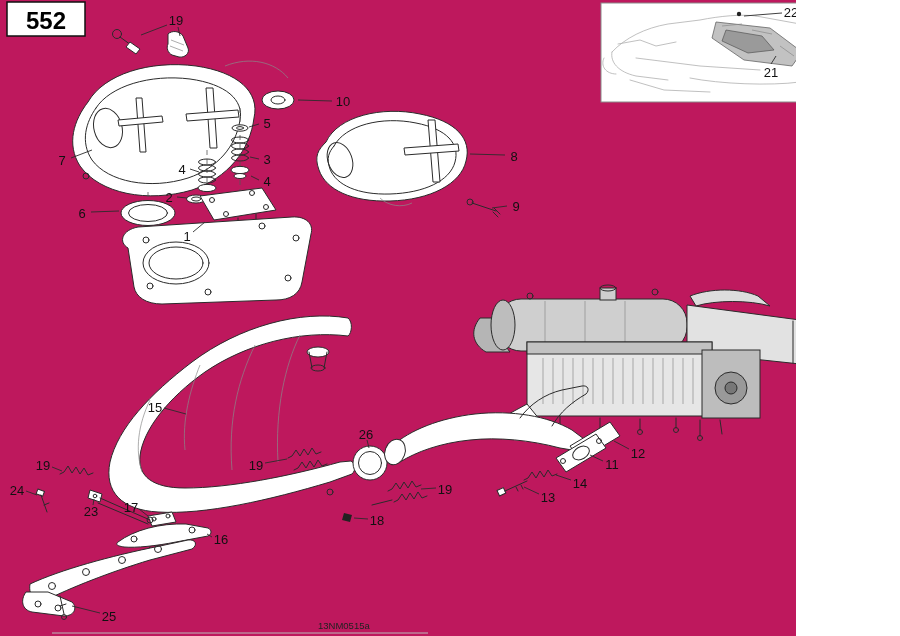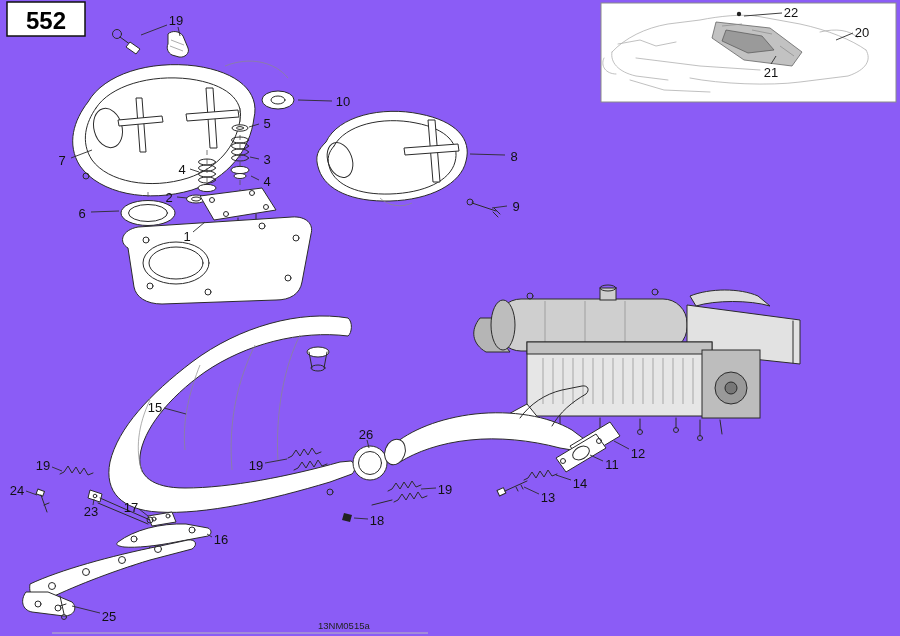--- a/index.html
+++ b/index.html
@@ -1,17 +1,17 @@
 <!DOCTYPE html>
 <html><head>
 <meta charset="utf-8">
 <style>
   *{box-sizing:border-box}
   html,body{margin:0;padding:0;background:#ffffff}
-  .page{position:relative;width:900px;height:636px;background:#8b5cf6;overflow:hidden;
+  .page{position:relative;width:796px;height:636px;background:#be185d;overflow:hidden;
         font-family:"Liberation Sans",sans-serif}
   .page svg{position:absolute;left:0;top:0}
   .ln{fill:none;stroke:#2b2b2b;stroke-width:1;stroke-linecap:round;stroke-linejoin:round}
   .fw{fill:#ffffff;stroke:#2b2b2b;stroke-width:1;stroke-linejoin:round}
   .thin{fill:none;stroke:#8a8a8a;stroke-width:.7}
   .dash{fill:none;stroke:#555;stroke-width:.8;stroke-dasharray:5 4}
   .ins{fill:none;stroke:#b0b0b0;stroke-width:.8;stroke-linecap:round;stroke-linejoin:round}
   .leader{stroke:#2b2b2b;stroke-width:.9;fill:none}
   .callout{font-family:"Liberation Sans",sans-serif;font-size:13px;fill:#111;
            text-anchor:middle;dominant-baseline:central}

